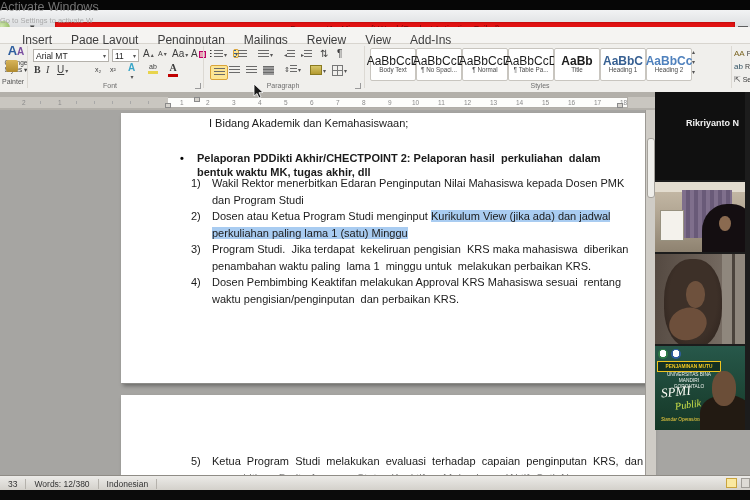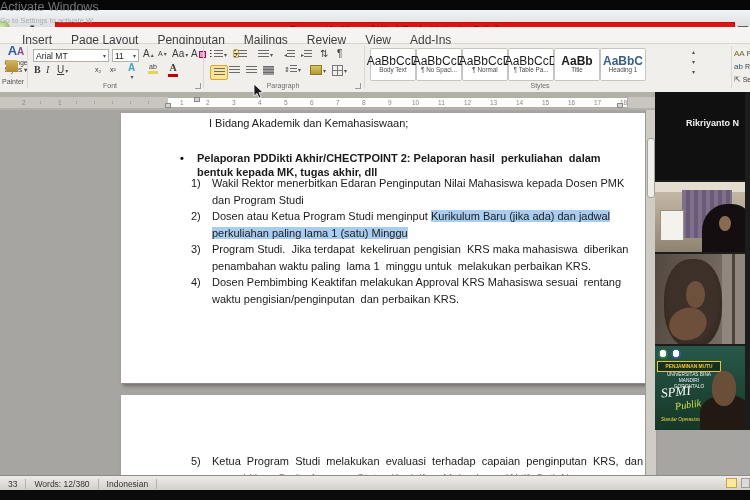--- a/index.html
+++ b/index.html
@@ -305,20 +305,24 @@
       <span class="nm">¶ Table Pa...</span>
     </div>
     <div class="stylecard title" style="left:554px;">
       <span class="pv">AaBb</span>
       <span class="nm">Title</span>
     </div>
     <div class="stylecard h1" style="left:600px;">
       <span class="pv">AaBbC</span>
       <span class="nm">Heading 1</span>
     </div>
+    <div class="stylecard h2" style="left:646px;">
+      <span class="pv">AaBbCc</span>
+      <span class="nm">Heading 2</span>
+    </div>
     <span class="abs" style="left:692px;top:4px;font-size:6px;color:#555;">▴</span>
     <span class="abs" style="left:692px;top:14px;font-size:6px;color:#555;">▾</span>
     <span class="abs" style="left:692px;top:24px;font-size:6px;color:#555;">▾</span>
     <div id="changestyles">
       <span class="aa"><span class="a1">A</span><span class="a2">A</span></span>
       <span class="cs">Change</span>
       <span class="cs">Styles ▾</span>
     </div>
     <div class="grplabel" style="left:510px;width:60px;">Styles</div>
     <div class="vsep" style="left:731px;"></div>
@@ -375,31 +379,31 @@
   <svg id="cursor" class="abs" viewBox="0 0 11 15">
     <polygon points="1,0 1,12 4,9.5 6,14 8,13 6,8.7 10,8.5" fill="#1a1a1a" stroke="#fff" stroke-width="0.8"></polygon>
   </svg>
 
   <div id="docarea" class="abs">
     <div id="page1" class="page">
       <div class="dline intro">I Bidang Akademik dan Kemahasiswaan;</div>
       <span class="bullet-glyph">•</span>
       <div class="bhead">
         <div class="dline" style="font-weight:bold;line-height:13.5px;">Pelaporan PDDikti Akhir/CHECTPOINT 2: Pelaporan hasil  perkuliahan  dalam</div>
-        <div class="dline" style="font-weight:bold;line-height:13.5px;">bentuk kepada MK, tugas akhir, dll</div>
+        <div class="dline" style="font-weight:bold;line-height:13.5px;">bentuk waktu MK, tugas akhir, dll</div>
       </div>
       <div class="list">
         <div class="litem">
           <span class="num dline">1)</span>
           <div class="dline">Wakil Rektor menerbitkan Edaran Penginputan Nilai Mahasiswa kepada Dosen PMK</div>
           <div class="dline">dan Program Studi</div>
         </div>
         <div class="litem">
           <span class="num dline">2)</span>
-          <div class="dline"><span>Dosen atau Ketua Program Studi menginput </span><span class="hlsel">Kurikulum Baru (jika ada) dan jadwal</span></div>
+          <div class="dline"><span>Dosen atau Ketua Program Studi menginput </span><span class="hlsel">Kurikulum View (jika ada) dan jadwal</span></div>
           <div class="dline"><span class="hlsel">perkuliahan paling lama 1 (satu) Minggu</span></div>
         </div>
         <div class="litem">
           <span class="num dline">3)</span>
           <div class="dline">Program Studi.  Jika terdapat  kekeliruan pengisian  KRS maka mahasiswa  diberikan</div>
           <div class="dline">penambahan waktu paling  lama 1  minggu untuk  melakukan perbaikan KRS.</div>
         </div>
         <div class="litem">
           <span class="num dline">4)</span>
           <div class="dline">Dosen Pembimbing Keaktifan melakukan Approval KRS Mahasiswa sesuai  rentang</div>

